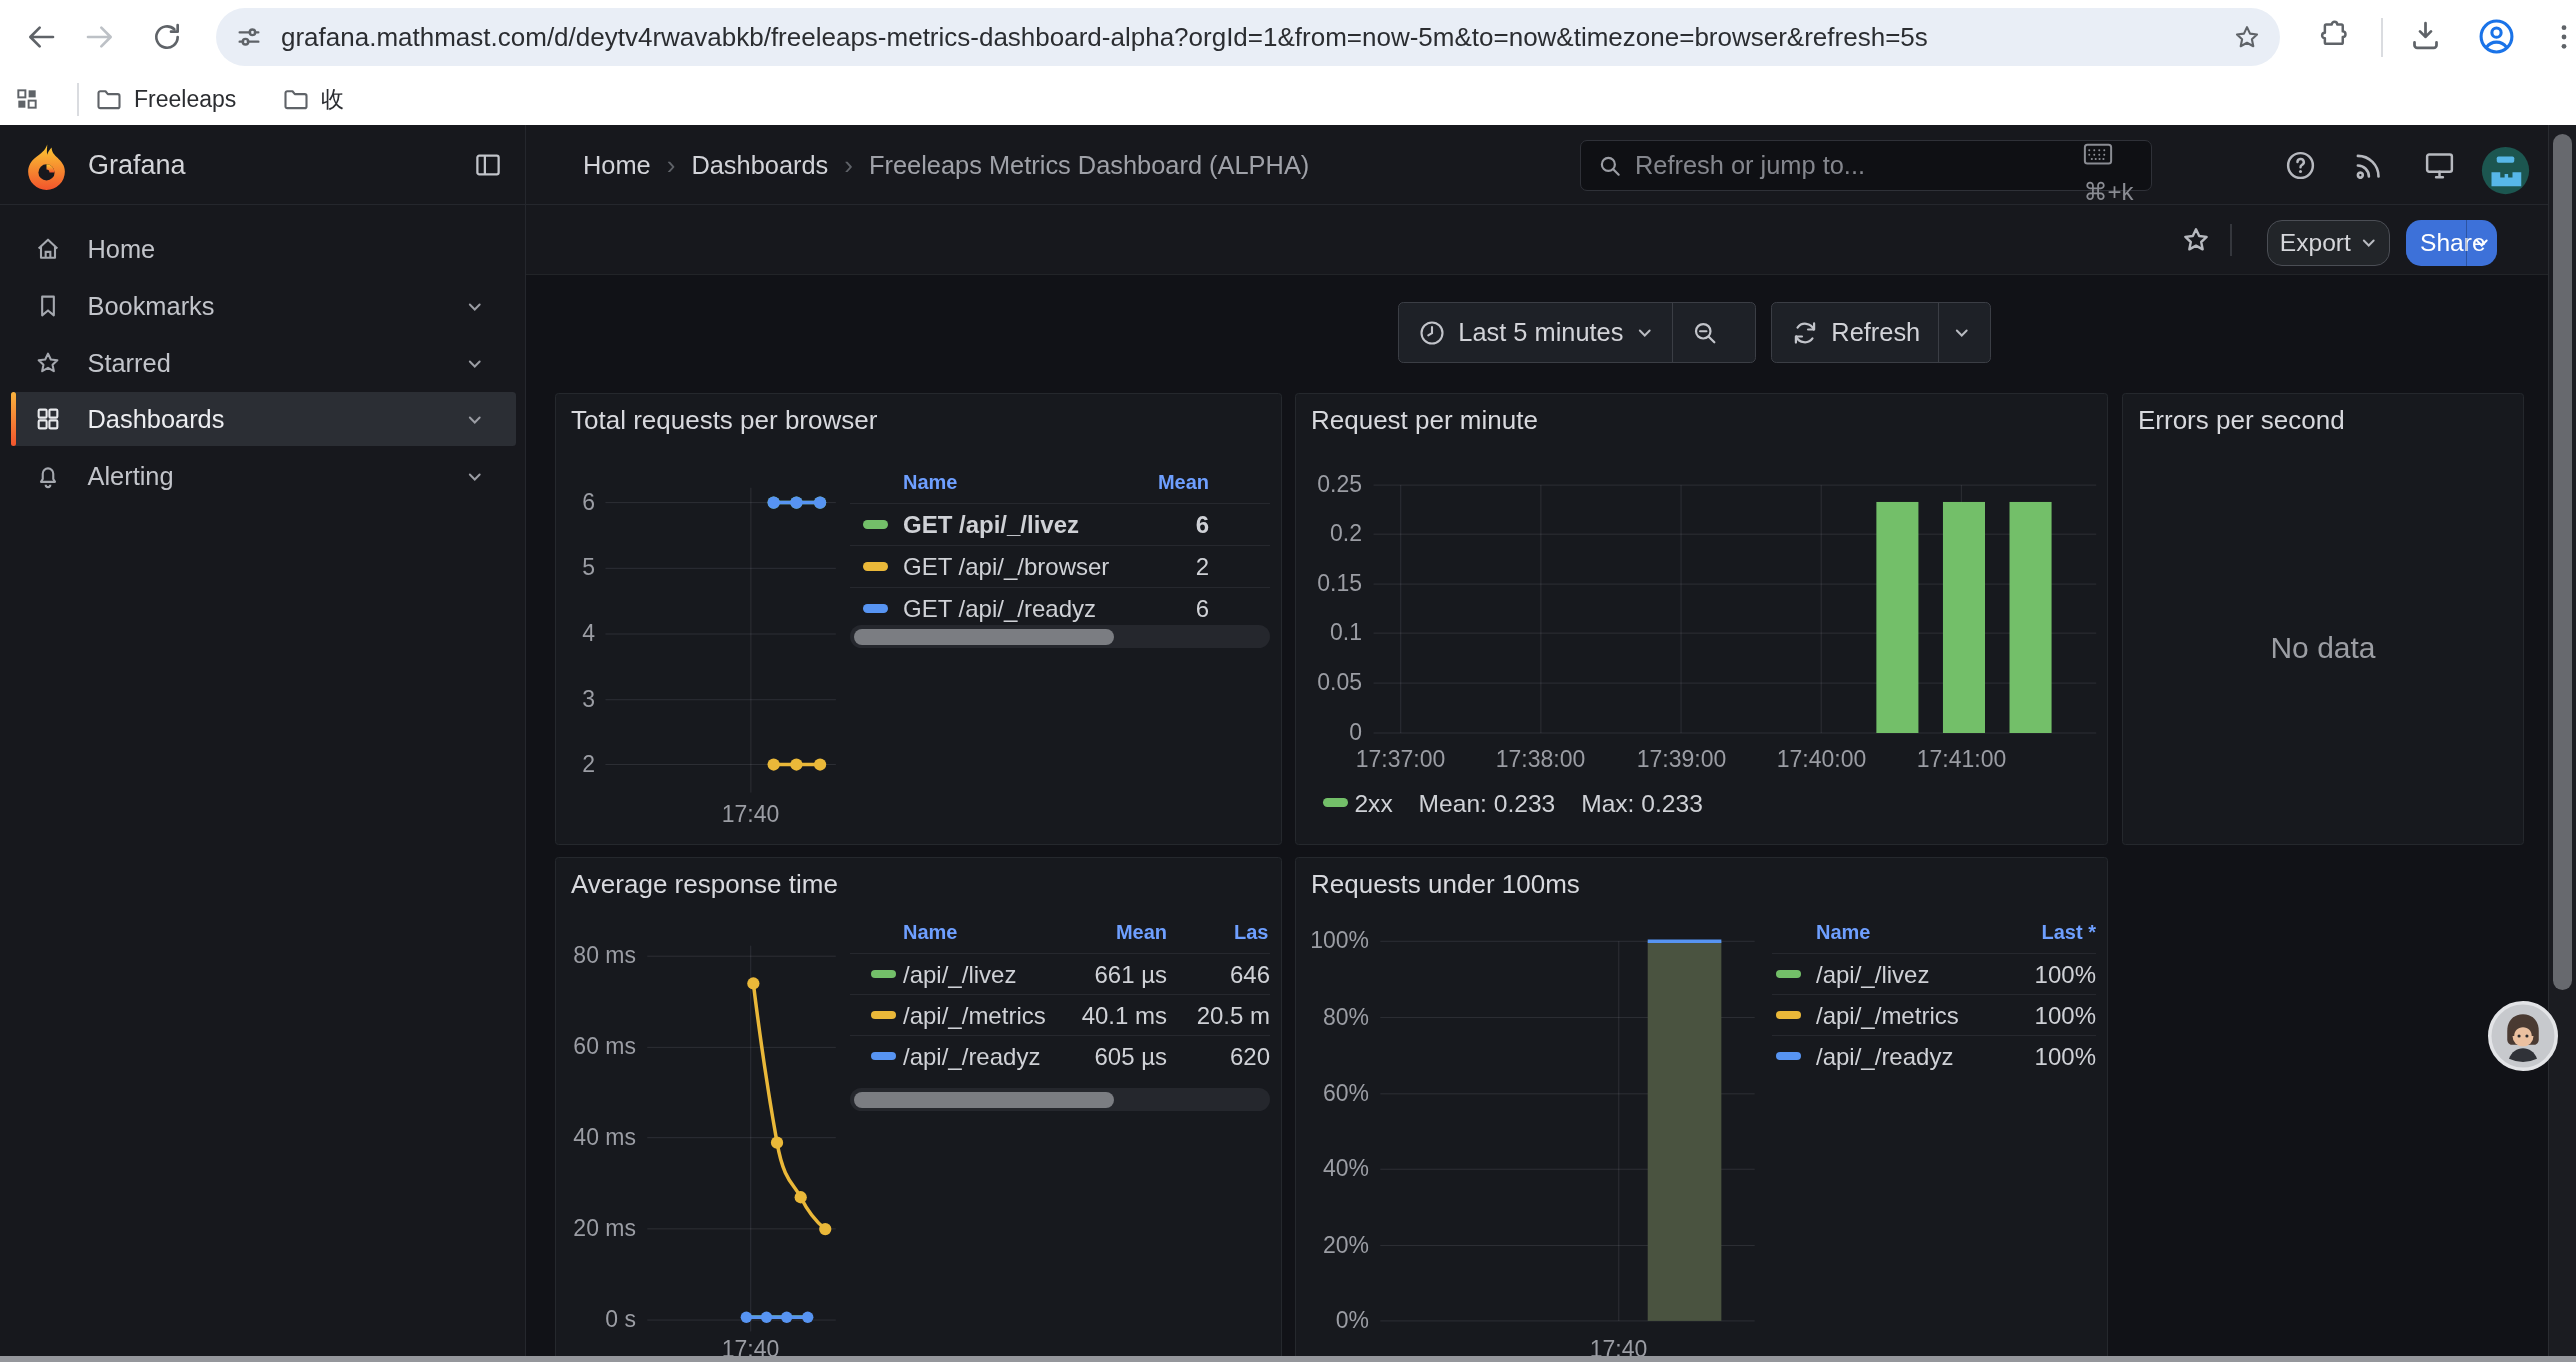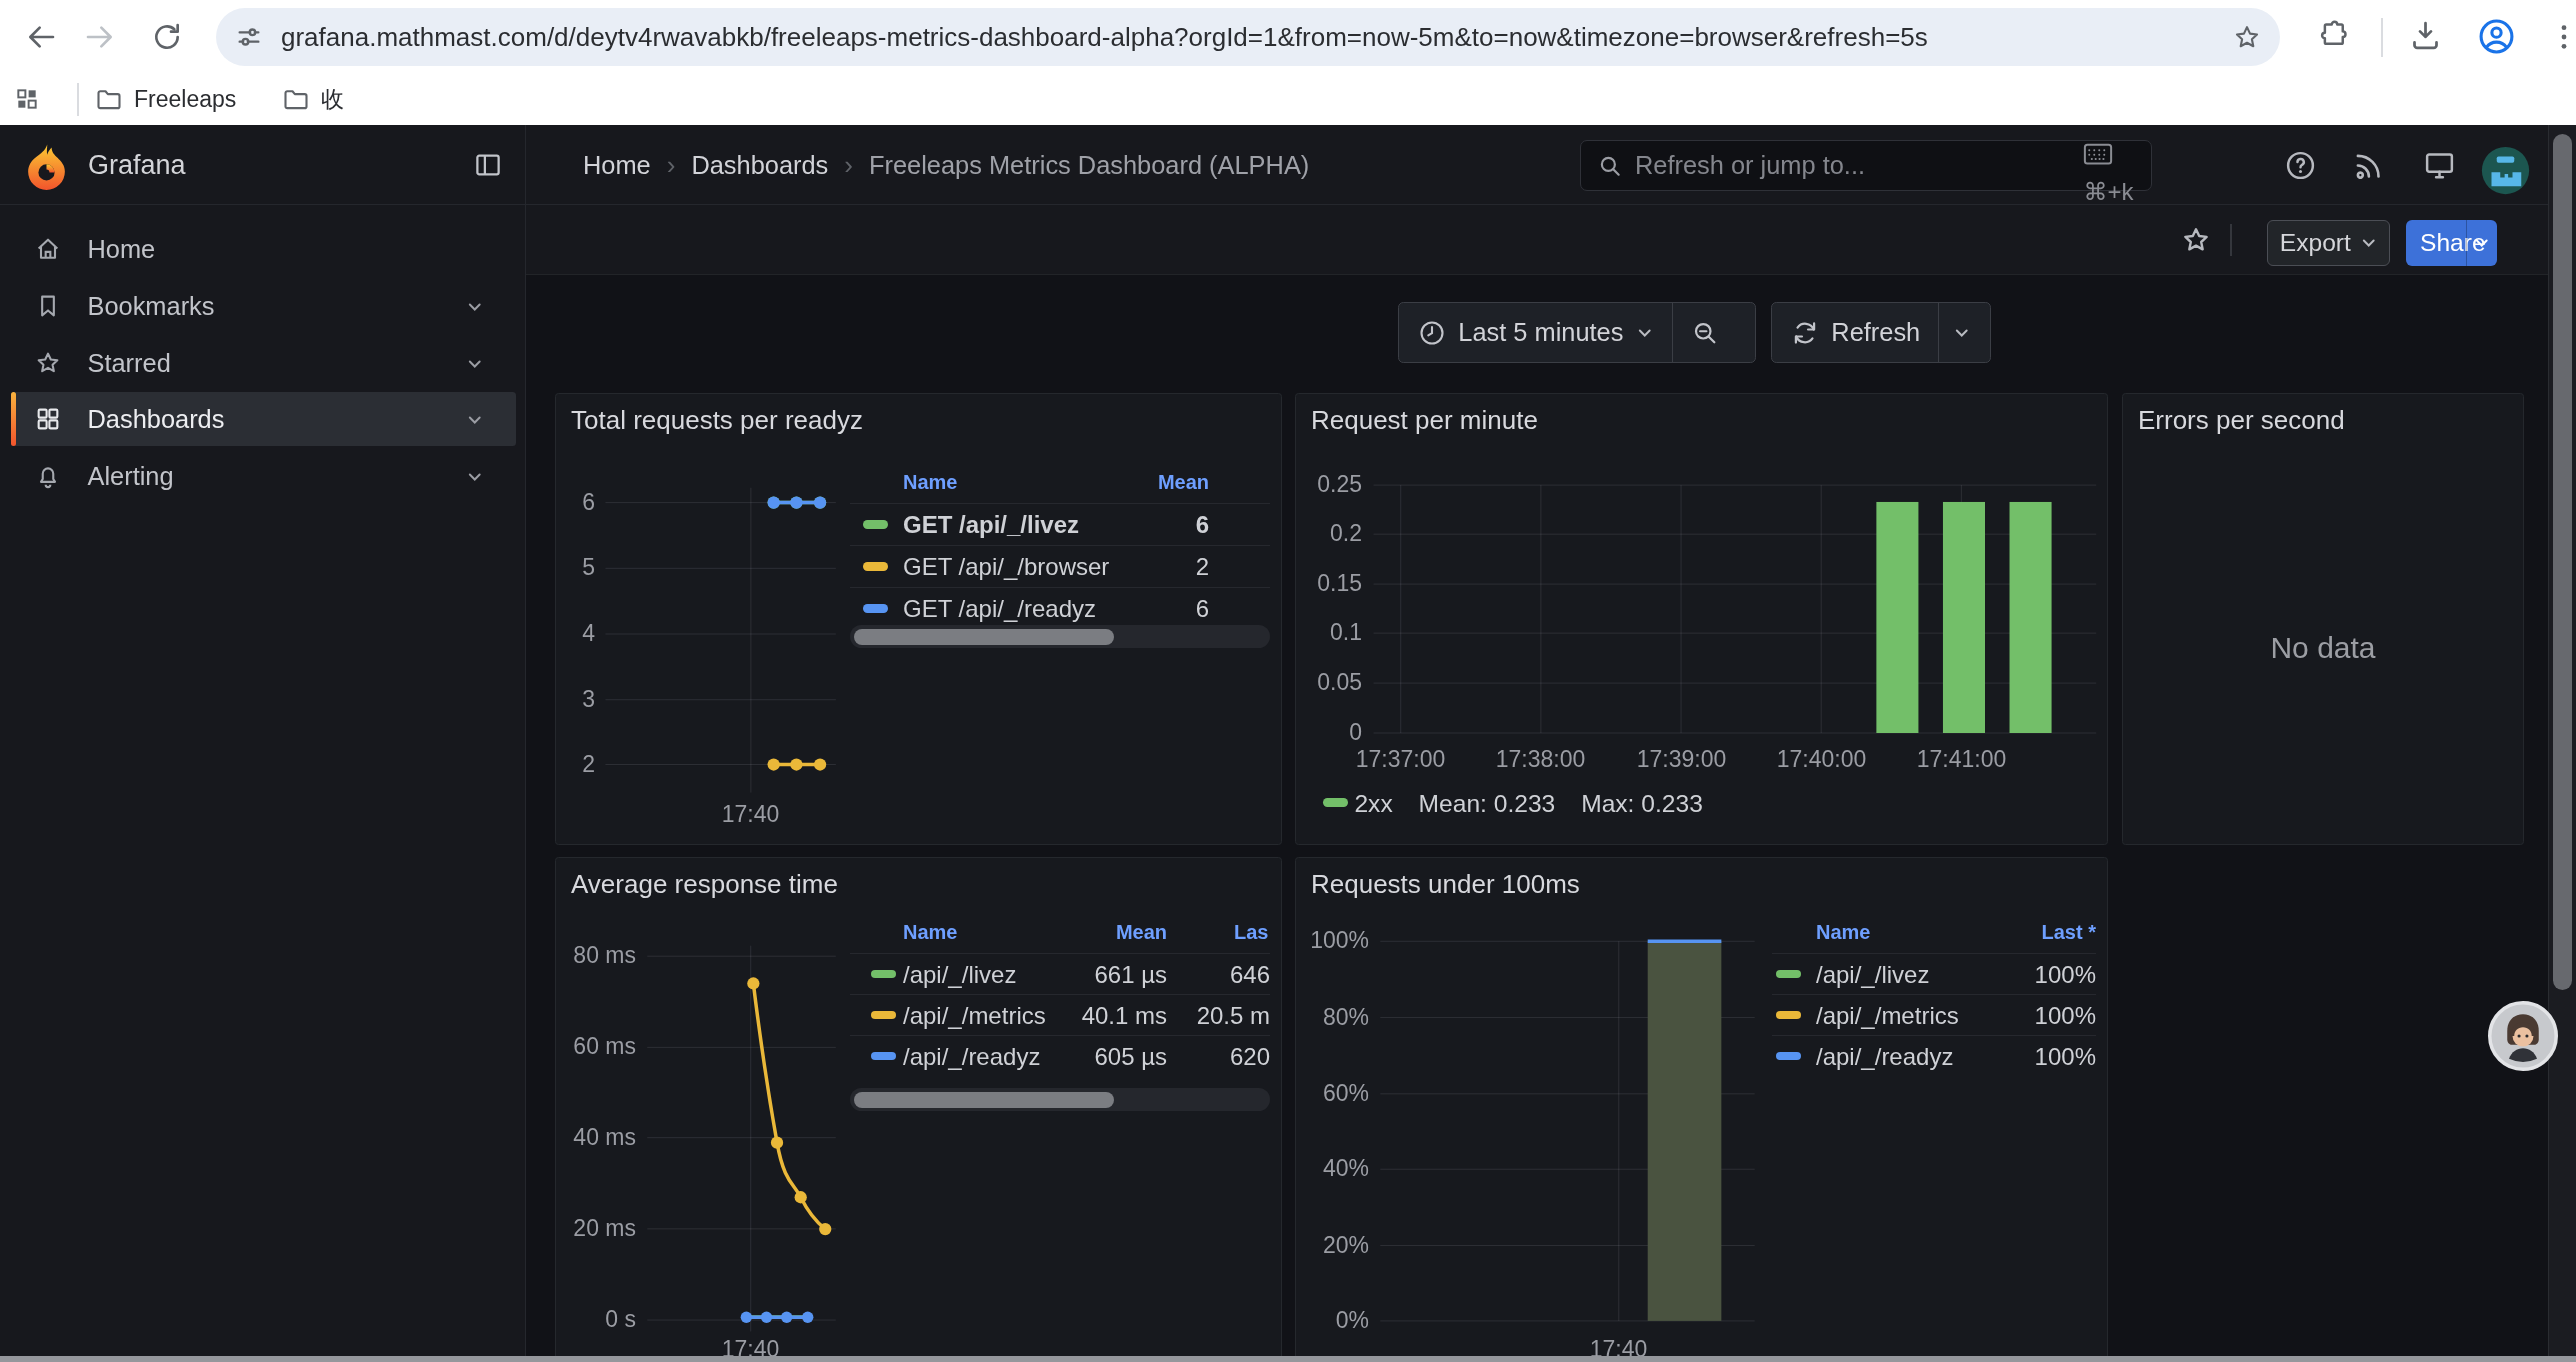--- a/index.html
+++ b/index.html
@@ -38,21 +38,21 @@
   .crumb { font-size:25.4px; color:#D2D3D8; cursor:pointer; }
   .crumb.current { color:#9FA1A8; cursor:default; }
   .crumb-sep { font-size:26px; color:#5F6268; padding:0 16px; }
   #search-box { left:1054px; top:15px; width:572px; height:51px; border-radius:7px;
                 background:#0F1014; border:0.9px solid #2F3138; }
   #search-box .ph { position:absolute; left:54px; top:0; line-height:49px; font-size:25.4px; color:#84868D; }
   #search-box .kbd { position:absolute; right:17.5px; top:0; line-height:49px; font-size:24px; color:#8A8C93; }
   .hdr-icon { color:#B7B9BF; cursor:pointer; }
 
   #subheader { left:526px; top:80px; width:2022px; height:70px; background:#17181D; border-bottom:0.9px solid #222428; }
-  .btn { border-radius:6px; font-size:24.6px; color:#D5D6DA; cursor:pointer; }
+  .btn { border-radius:15px; font-size:24.6px; color:#D5D6DA; cursor:pointer; }
   #export-btn { left:1741px; top:15px; width:123px; height:46px; background:#222529; border:0.9px solid #4B4E55;
                 display:flex; align-items:center; justify-content:center; gap:8.8px; }
   #share-btn { left:1880px; top:15px; width:91px; height:46px; background:#3D71D9; color:#FFFFFF;
                display:flex; align-items:center; font-weight:500; }
   #share-btn .main { padding-left:14px; width:60px; }
   #share-btn .seg { width:32px; height:46px; border-left:0.9px solid rgba(0,0,0,0.25);
                     display:flex; align-items:center; justify-content:center; }
   .vdiv-dark { width:1.8px; background:#34363C; }
 
   
@@ -312,21 +312,21 @@
           <path d="M19.8 3.8V9h-5.2M4.2 20.2V15h5.2" fill="none" stroke="currentColor" stroke-width="1.9" stroke-linecap="round" stroke-linejoin="round"></path>
         </svg>
       <span style="margin-left:12.3px">Refresh</span>
       <span class="ctl-sep" style="margin-left:17.5px"></span>
       <svg style="margin:0 14px;color:#B9BBC1" width="17.5" height="17.5" viewBox="0 0 16 16">
           <path d="M3.5 6l4.5 4.5L12.5 6" fill="none" stroke="currentColor" stroke-width="1.8" stroke-linecap="round"></path>
         </svg>
     </div>
 
     <div class="panel abs" id="panel-p1" style="left:555px;top:268px;width:727px;height:452px">
-      <span class="panel-title">Total requests per readyz</span>
+      <span class="panel-title">Total requests per browser</span>
       <svg class="abs" id="chart-p1" style="left:0;top:0" width="727" height="452" viewBox="0 0 829 516">
           <line x1="56" y1="124" x2="319" y2="124" stroke="rgba(204,204,220,0.14)" stroke-width="1"></line>
           <line x1="56" y1="199" x2="319" y2="199" stroke="rgba(204,204,220,0.14)" stroke-width="1"></line>
           <line x1="56" y1="274" x2="319" y2="274" stroke="rgba(204,204,220,0.14)" stroke-width="1"></line>
           <line x1="56" y1="349" x2="319" y2="349" stroke="rgba(204,204,220,0.14)" stroke-width="1"></line>
           <line x1="56" y1="423" x2="319" y2="423" stroke="rgba(204,204,220,0.14)" stroke-width="1"></line>
           <line x1="222" y1="107" x2="222" y2="455" stroke="rgba(204,204,220,0.14)" stroke-width="1"></line>
           <polyline points="248,124 274,124 301,124" fill="none" stroke="#73BF69" stroke-width="4"></polyline>
           <circle cx="248" cy="124" r="7" fill="#73BF69"></circle>
           <circle cx="274" cy="124" r="7" fill="#73BF69"></circle>

